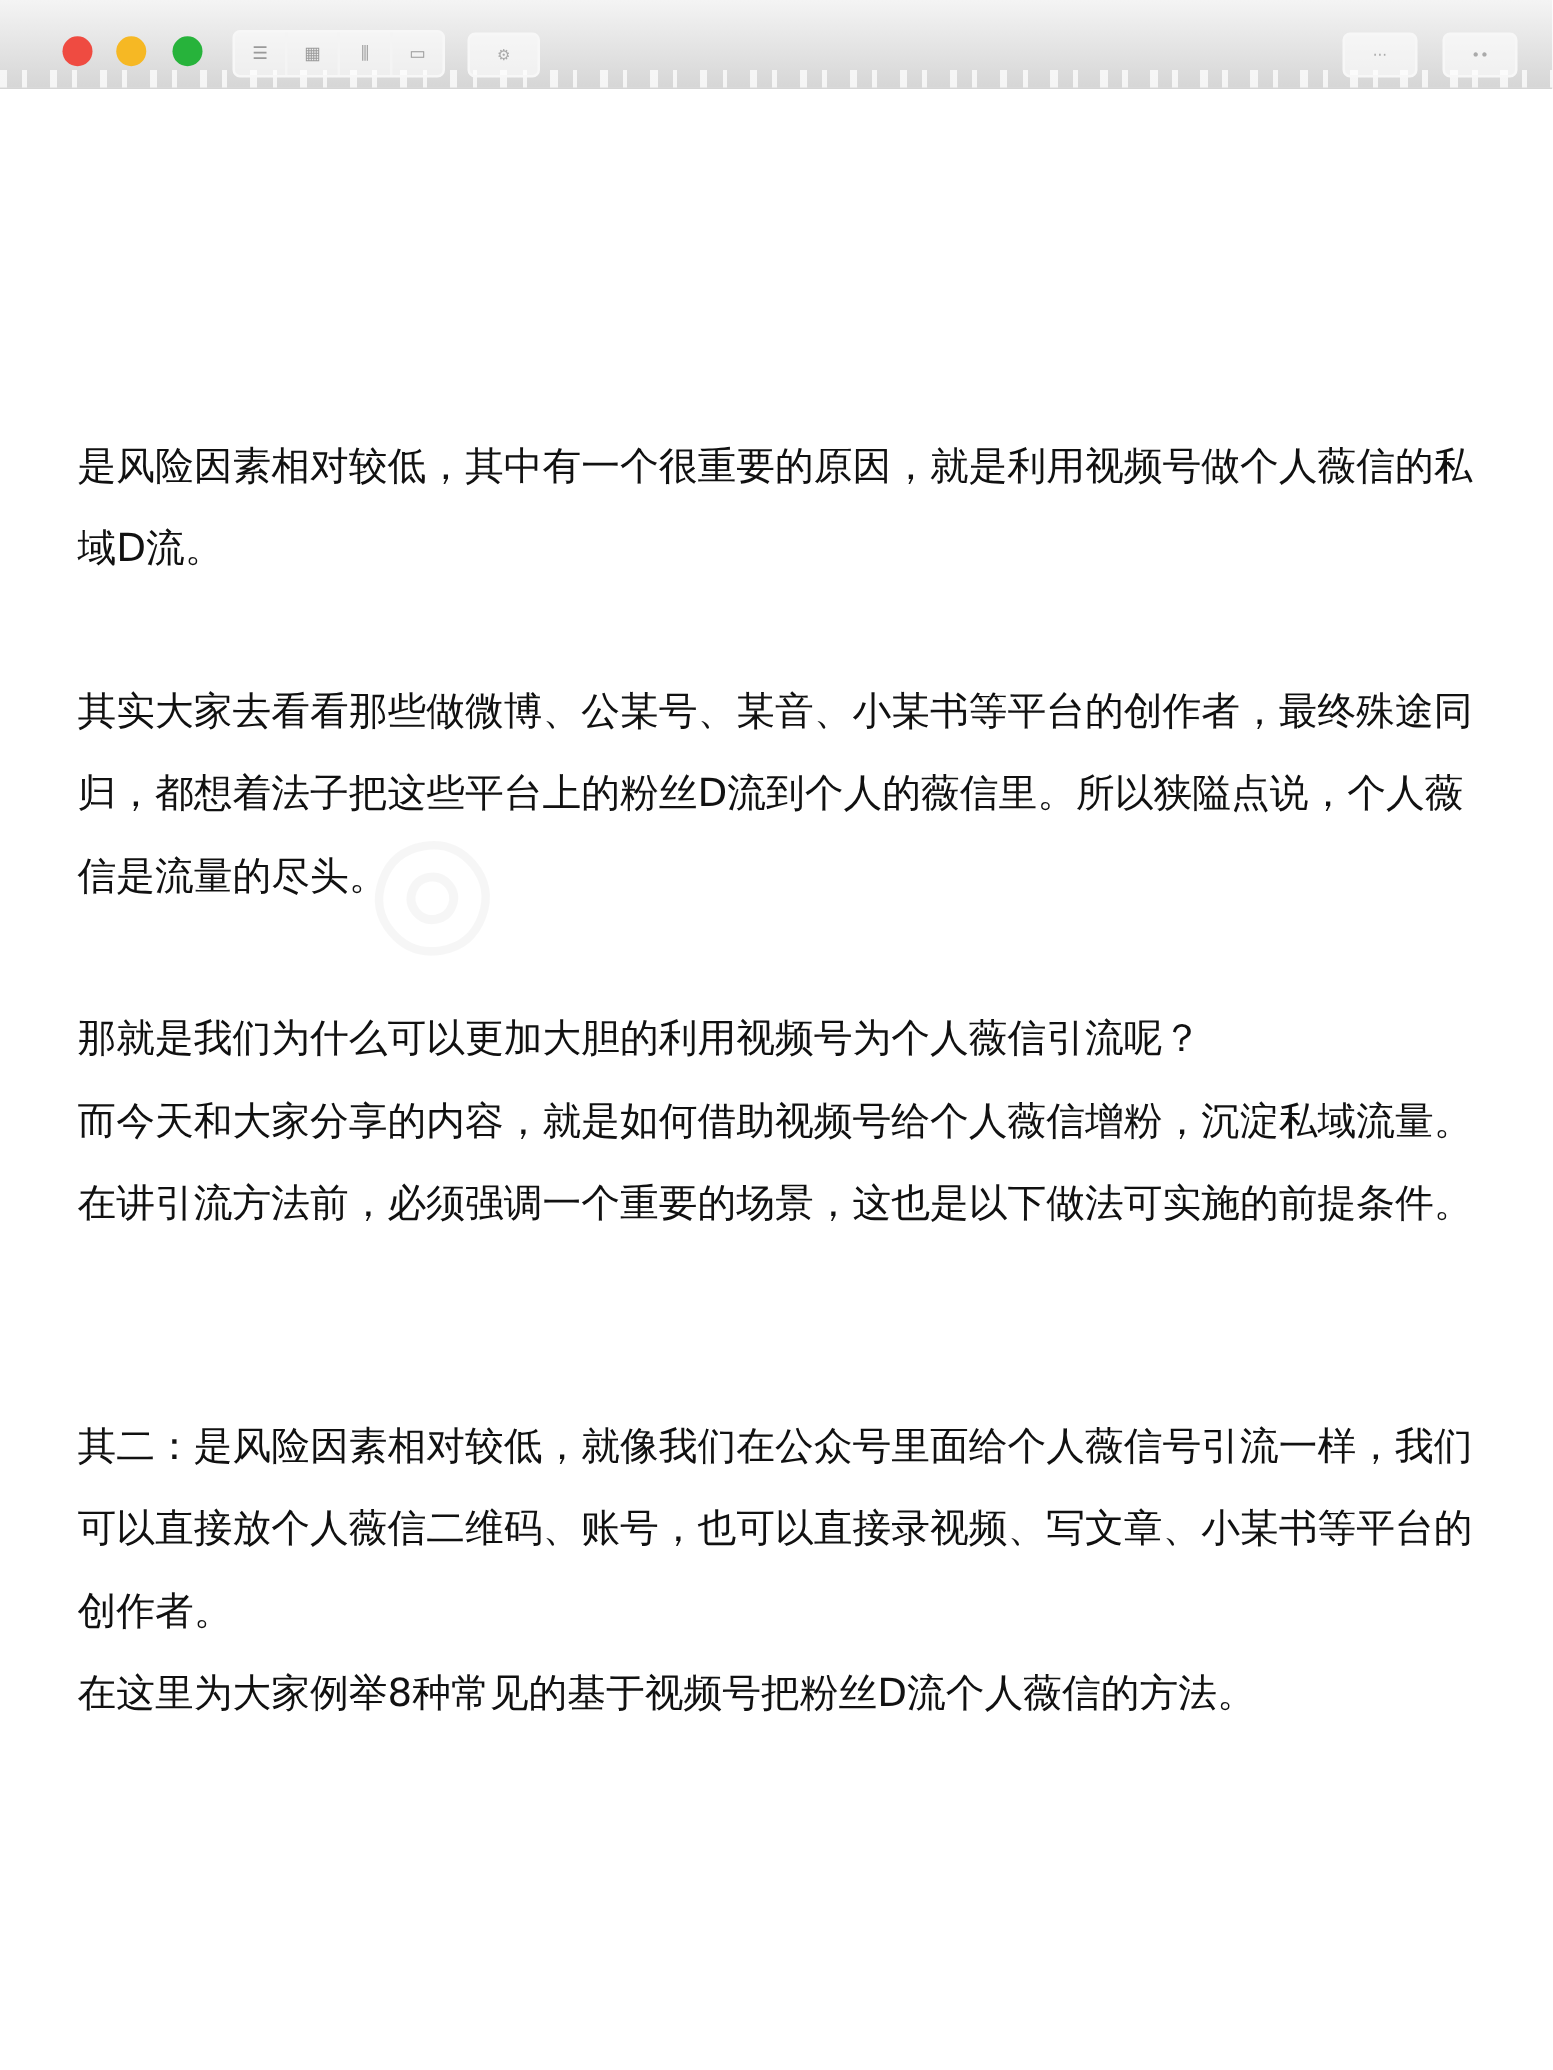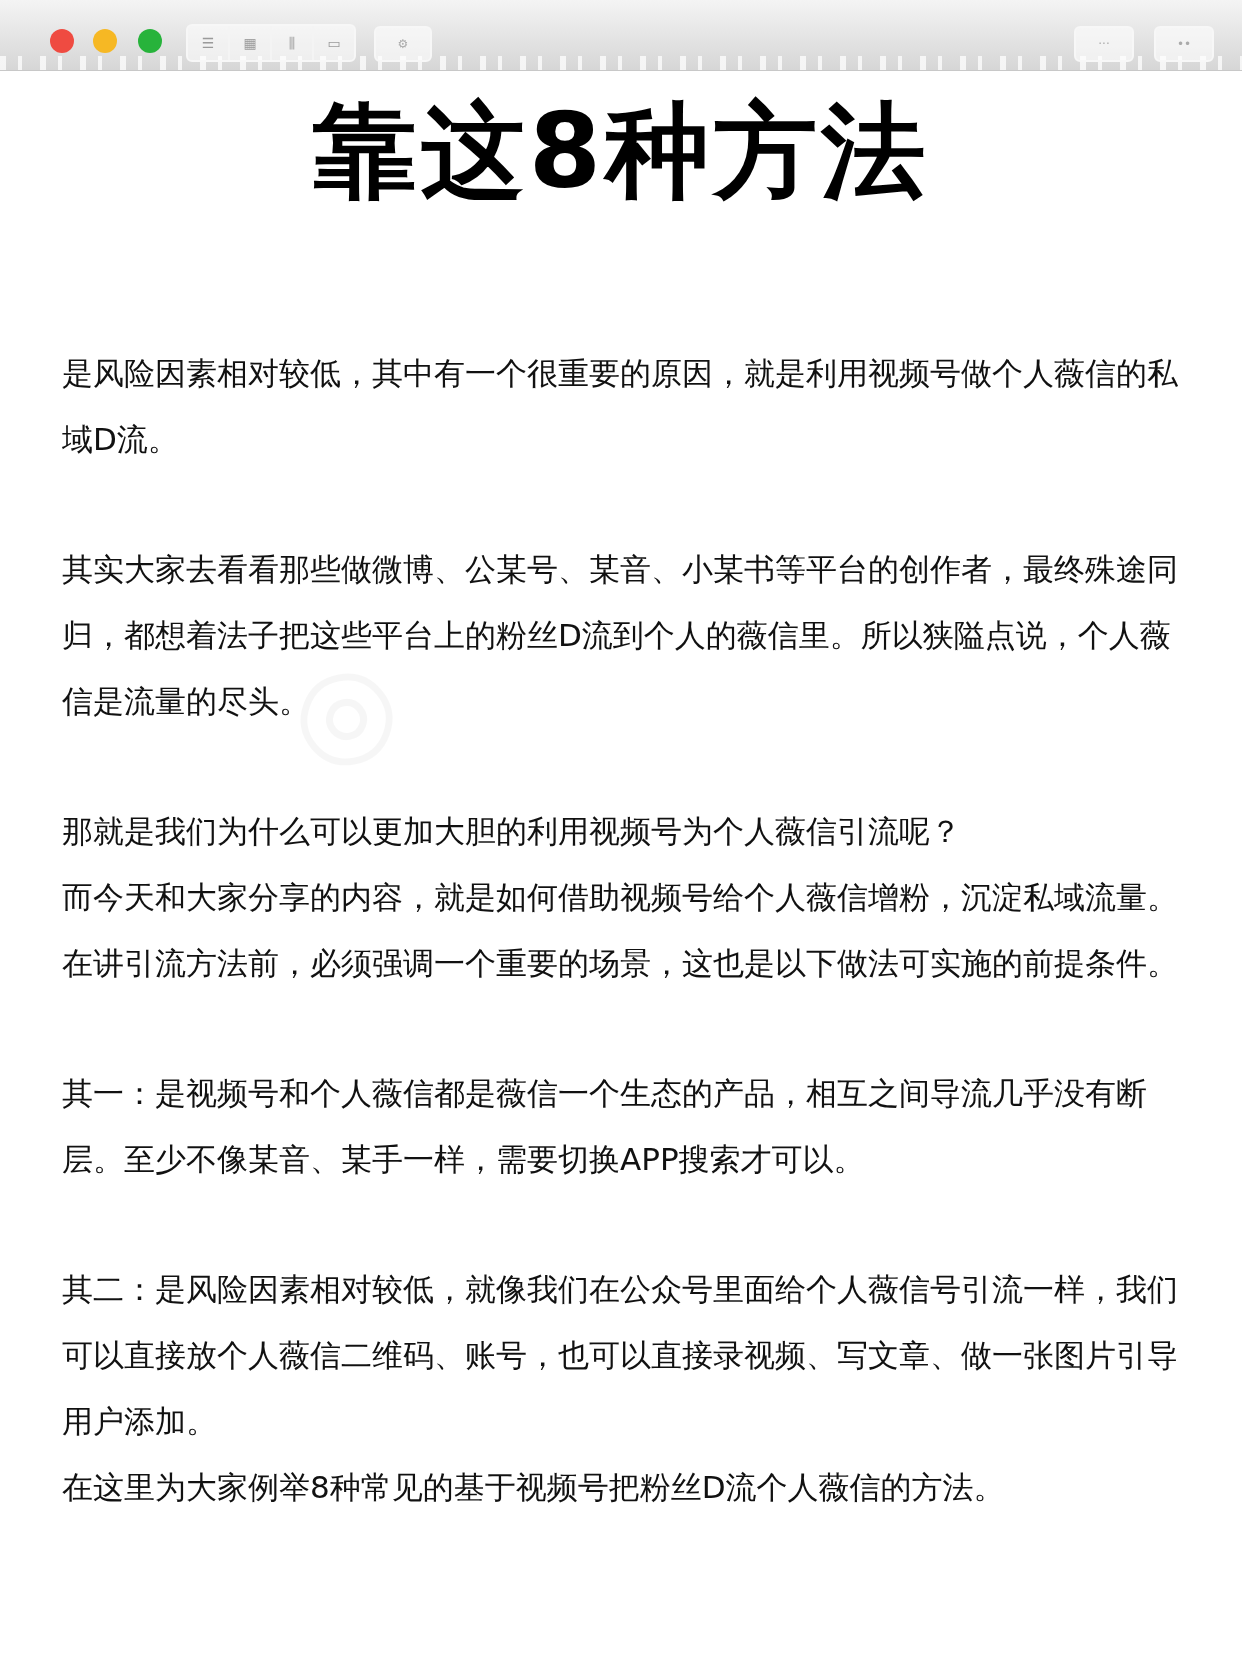--- a/index.html
+++ b/index.html
@@ -86,28 +86,26 @@
     <span>···</span>
   </div>
   <div class="tb-single" style="left:1154px;">
     <span>••</span>
   </div>
 </div>
 
 <div class="watermark">◎</div>
 
 <div class="title">
-  <div class="l1">靠这8种方法</div>
 </div>
 
 <div class="content">
   <p>是风险因素相对较低，其中有一个很重要的原因，就是利用视频号做个人薇信的私域D流。</p>
   <div class="gap"></div>
   <p>其实大家去看看那些做微博、公某号、某音、小某书等平台的创作者，最终殊途同归，都想着法子把这些平台上的粉丝D流到个人的薇信里。所以狭隘点说，个人薇信是流量的尽头。</p>
   <div class="gap"></div>
   <p>那就是我们为什么可以更加大胆的利用视频号为个人薇信引流呢？</p>
   <p>而今天和大家分享的内容，就是如何借助视频号给个人薇信增粉，沉淀私域流量。在讲引流方法前，必须强调一个重要的场景，这也是以下做法可实施的前提条件。</p>
   <div class="gap"></div>
-  <p>其一：是视频号和个人薇信都是薇信一个生态的产品，相互之间导流几乎没有断层。至少不像某音、某手一样，需要切换APP搜索才可以。</p>
   <div class="gap"></div>
-  <p>其二：是风险因素相对较低，就像我们在公众号里面给个人薇信号引流一样，我们可以直接放个人薇信二维码、账号，也可以直接录视频、写文章、做一张图片引导用户添加。</p>
+  <p>其二：是风险因素相对较低，就像我们在公众号里面给个人薇信号引流一样，我们可以直接放个人薇信二维码、账号，也可以直接录视频、写文章、小某书等平台的创作者。</p>
   <p>在这里为大家例举8种常见的基于视频号把粉丝D流个人薇信的方法。</p>
 </div>
 
 </body></html>

